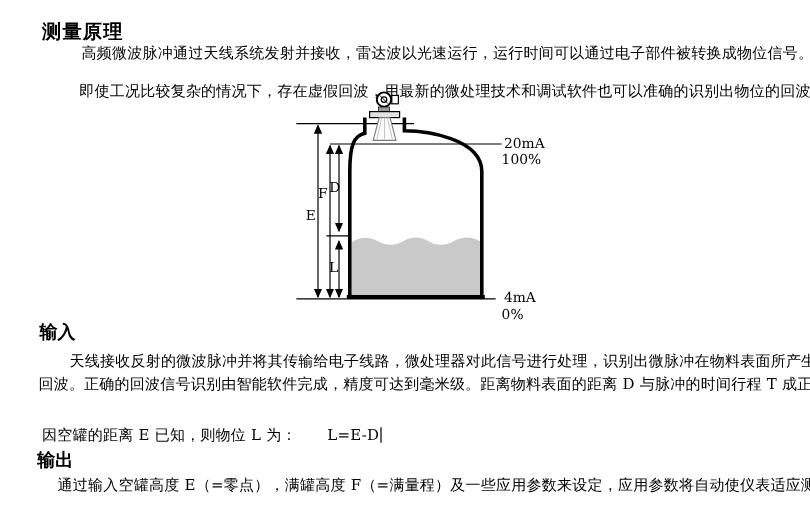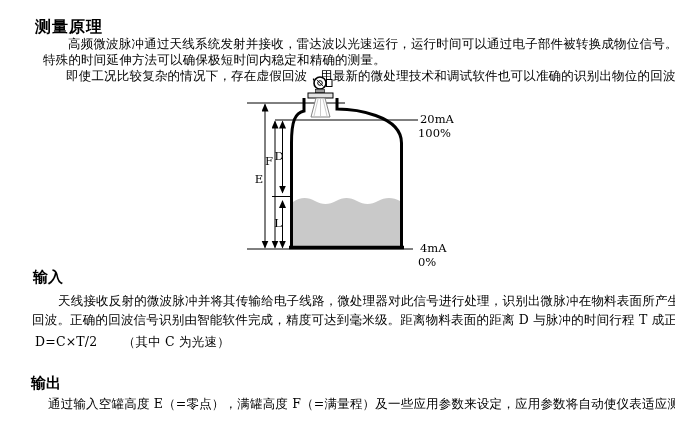--- a/index.html
+++ b/index.html
@@ -30,21 +30,20 @@
   }
 </style>
 </head>
 <body>
 
 <div style="position:absolute;inset:0;margin-top:16px;">
 
   <div class="abs title" style="left:35px;top:2px;">测量原理</div>
 
   <div class="abs bodyline" style="left:68px;top:20px;">高频微波脉冲通过天线系统发射并接收，雷达波以光速运行，运行时间可以通过电子部件被转换成物位信号。一种</div>
-  <div class="abs bodyline" style="left:43px;top:36px;">特殊的时间延伸方法可以确保极短时间内稳定和精确的测量。</div>
   <div class="abs bodyline" style="left:66px;top:52px;">即使工况比较复杂的情况下，存在虚假回波，用最新的微处理技术和调试软件也可以准确的识别出物位的回波。</div>
 
   <svg class="abs" style="left:230px;top:55px;" width="245" height="205" viewBox="0 0 245 205">
     <defs>
       <marker id="ah" markerWidth="9" markerHeight="8" refX="7" refY="3.5" orient="auto-start-reverse">
         <path d="M0,0 L8,3.5 L0,7 Z" fill="#000"></path>
       </marker>
     </defs>
 
     <line x1="17" y1="32" x2="115" y2="32" stroke="#000" stroke-width="1"></line>
@@ -82,18 +81,20 @@
 
     <text x="190" y="52">20mA</text>
     <text x="188" y="66">100%</text>
     <text x="190" y="181">4mA</text>
     <text x="188" y="195">0%</text>
   </svg>
 
   <div class="abs heading" style="left:33px;top:255px;font-family:Liberation Mono, monospace;">输入</div>
   <div class="abs bodyline" style="left:58px;top:277px;">天线接收反射的微波脉冲并将其传输给电子线路，微处理器对此信号进行处理，识别出微脉冲在物料表面所产生的</div>
   <div class="abs bodyline" style="left:32px;top:296px;">回波。正确的回波信号识别由智能软件完成，精度可达到毫米级。距离物料表面的距离 D 与脉冲的时间行程 T 成正比：</div>
-  <div class="abs bodyline" style="left:35px;top:318px;">D=C×T/2　　（其中 C 为光速）</div>
+  <div class="abs bodyline" style="left:35px;top:339px;">
+    <span>因空罐的距离 E 已知，则物位 L 为：　　L=E-D</span><span class="caret"></span>
+  </div>
 
   <div class="abs heading" style="left:31px;top:359px;">输出</div>
   <div class="abs bodyline" style="left:48px;top:380px;">通过输入空罐高度 E（=零点），满罐高度 F（=满量程）及一些应用参数来设定，应用参数将自动使仪表适应测量环</div>
 
 </div>
 
 </body></html>

